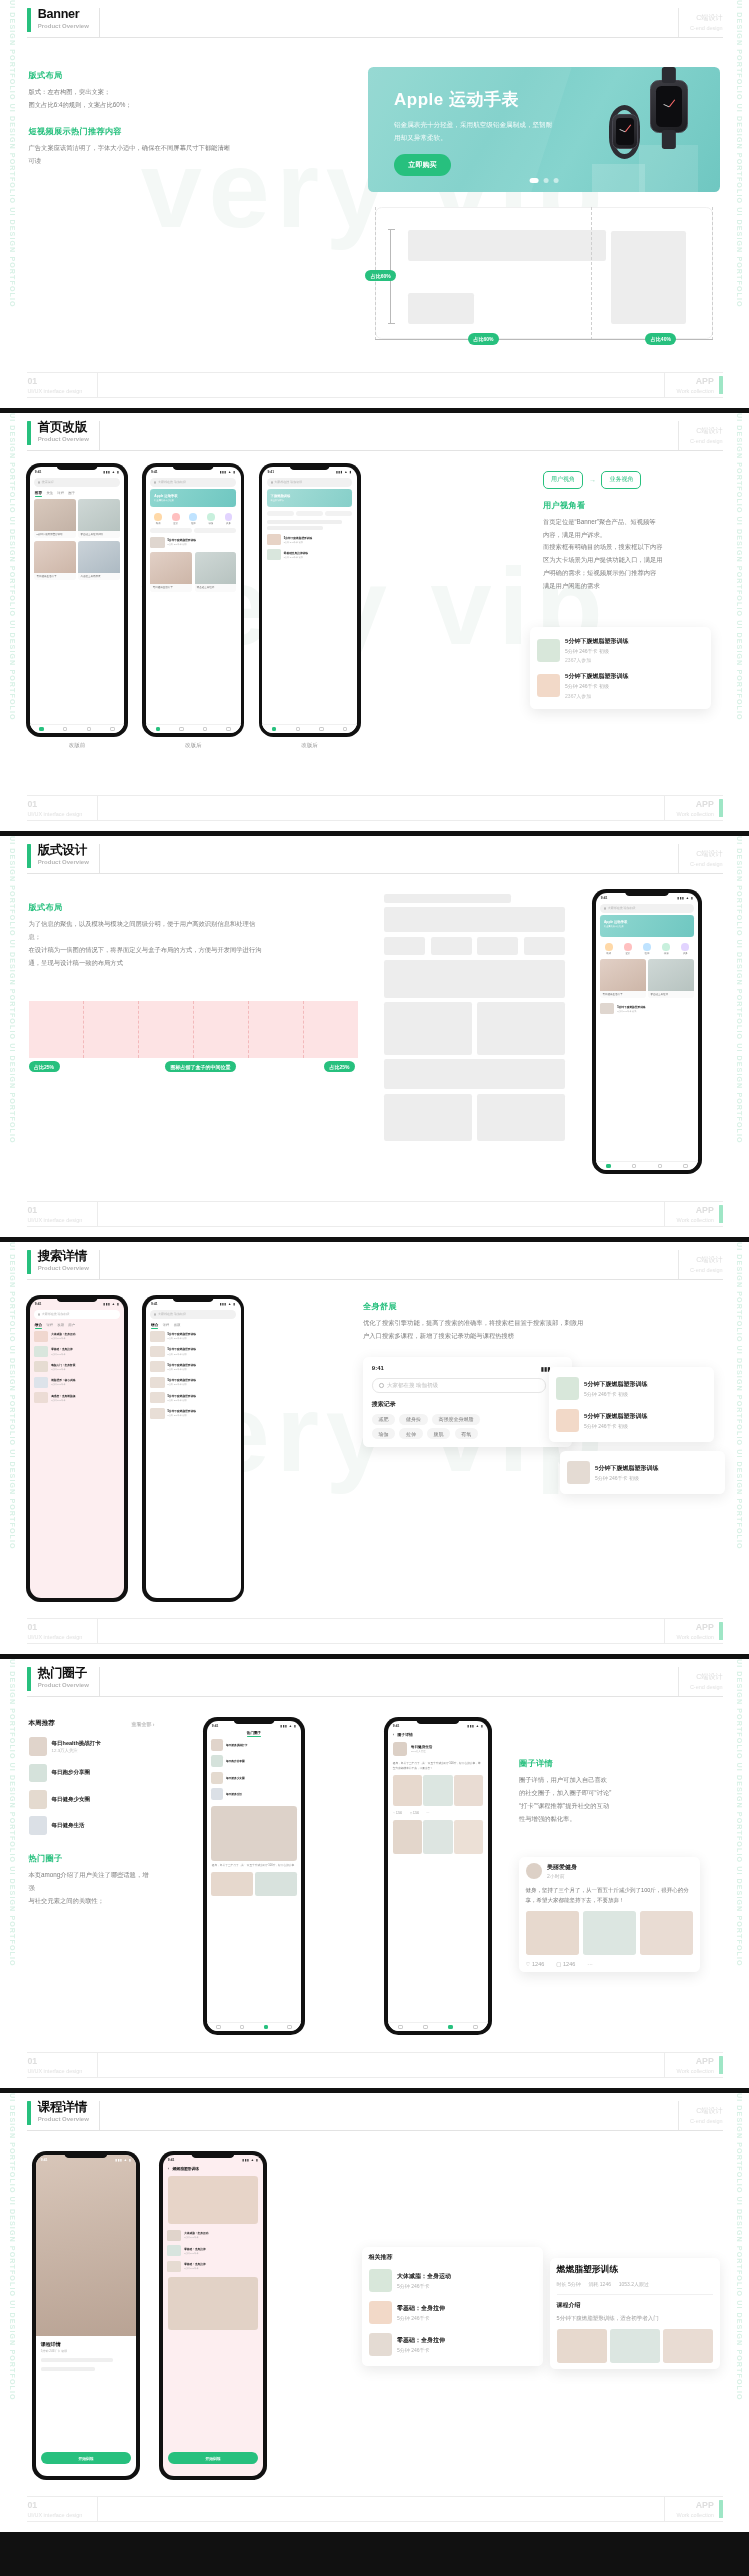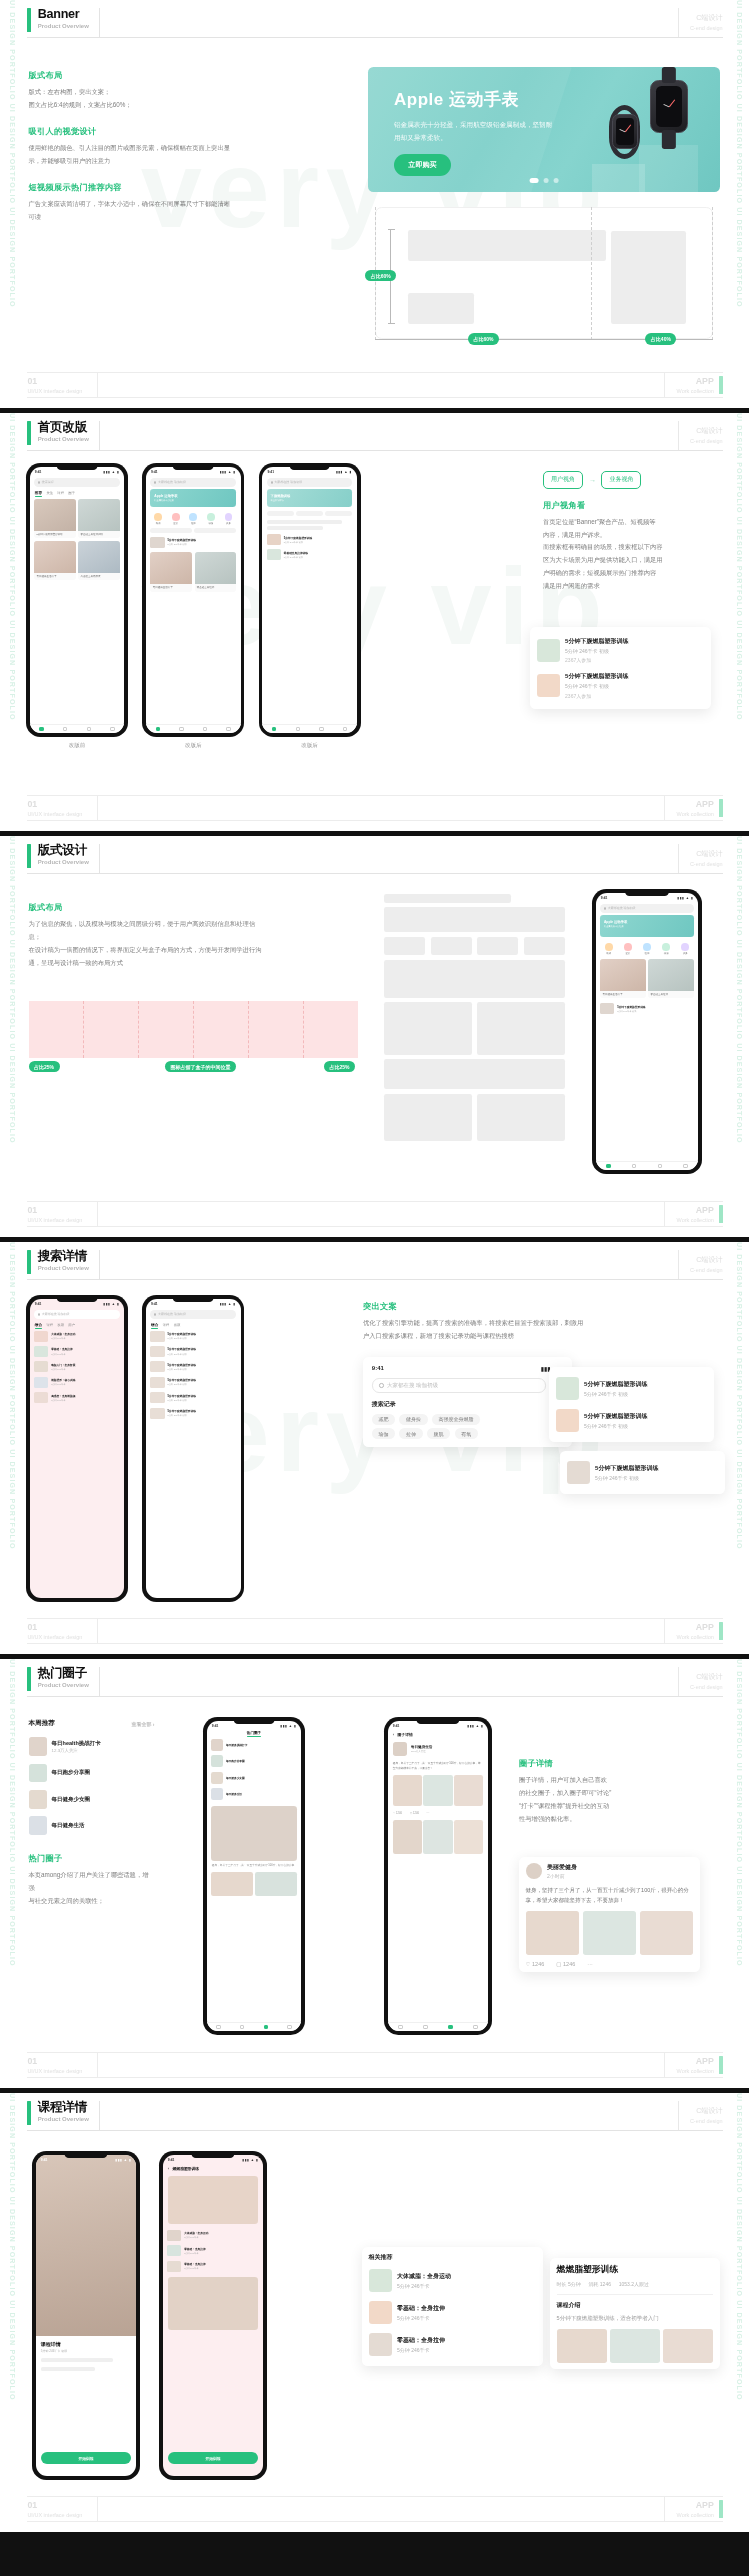--- a/index.html
+++ b/index.html
@@ -247,27 +247,20 @@
 
     <div class="s1-text">
       <div class="sec">
         <div class="sec-h">版式布局</div>
         <div class="sec-p">
             <div>版式：左右构图，突出文案；</div>
             <div>图文占比6:4的规则，文案占比60%；</div>
           </div>
       </div>
       <div class="sec">
-        <div class="sec-h">吸引人的视觉设计</div>
-        <div class="sec-p">
-            <div>使用鲜艳的颜色、引人注目的图片或图形元素，确保横幅在页面上突出显</div>
-            <div>示，并能够吸引用户的注意力</div>
-          </div>
-      </div>
-      <div class="sec">
         <div class="sec-h">短视频展示热门推荐内容</div>
         <div class="sec-p">
             <div>广告文案应该简洁明了，字体大小适中，确保在不同屏幕尺寸下都能清晰</div>
             <div>可读</div>
           </div>
       </div>
     </div>
 
     <div class="banner">
       <div class="ped1"></div>
@@ -822,21 +815,21 @@
               <div class="tt">
                 <div class="t1">5分钟下腹燃脂塑形训练</div>
                 <div class="t2">5分钟 246千卡 初级</div>
               </div>
             </div>
         </div>
       </div>
     </div>
 
     <div class="sec" style="position:absolute;left:363px;top:59px;width:340px;z-index:2;">
-      <div class="sec-h">突出文案</div>
+      <div class="sec-h">全身舒展</div>
       <div class="sec-p">
         <div>优化了搜索引擎功能，提高了搜索的准确率，将搜索栏目置于搜索顶部，刺激用</div>
         <div>户入口搜索多课程，新增了搜索记录功能与课程热搜榜</div>
       </div>
     </div>
 
     <div class="floatcard" style="position:absolute;left:363px;top:115px;width:209px;z-index:3;padding:7.7px 8.8px;">
       <div style="display:flex;justify-content:space-between;font-size:6px;font-weight:700;color:#222;">
         <span>9:41</span>
         <span>▮▮▮ ▲ ▮</span>

